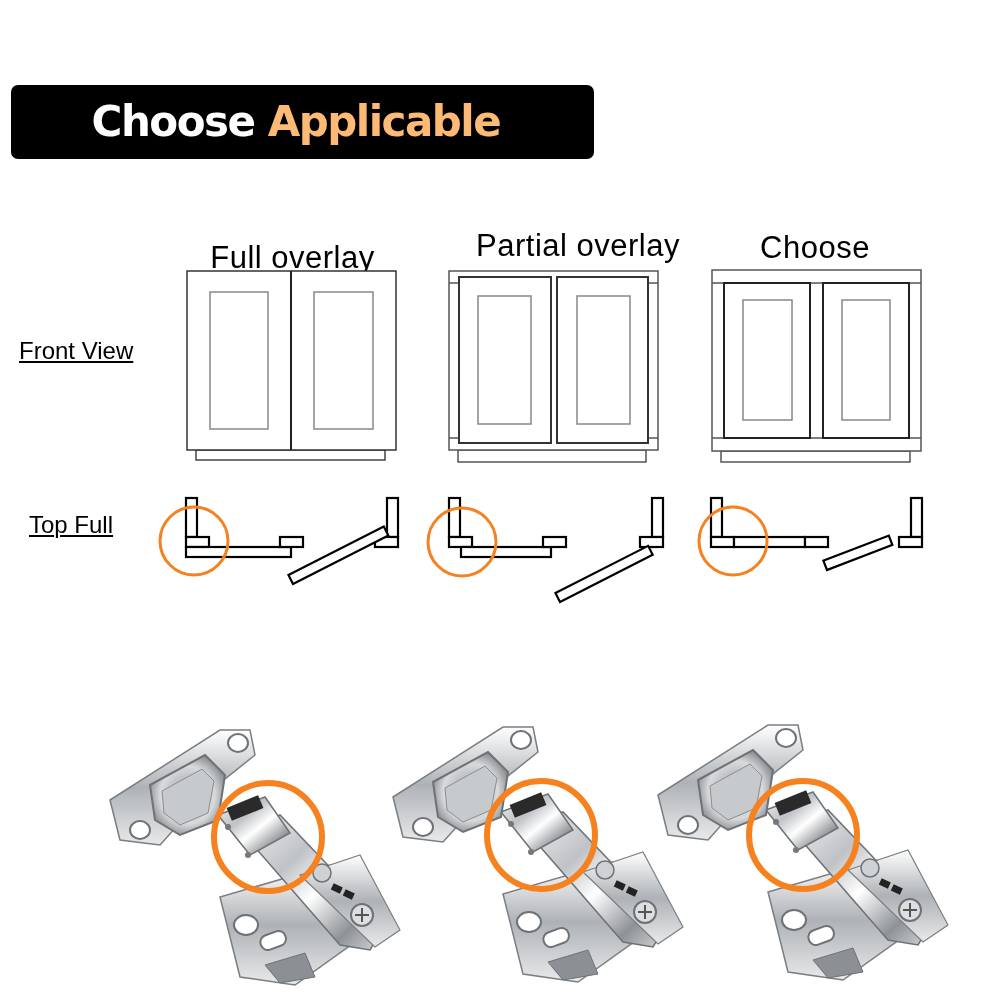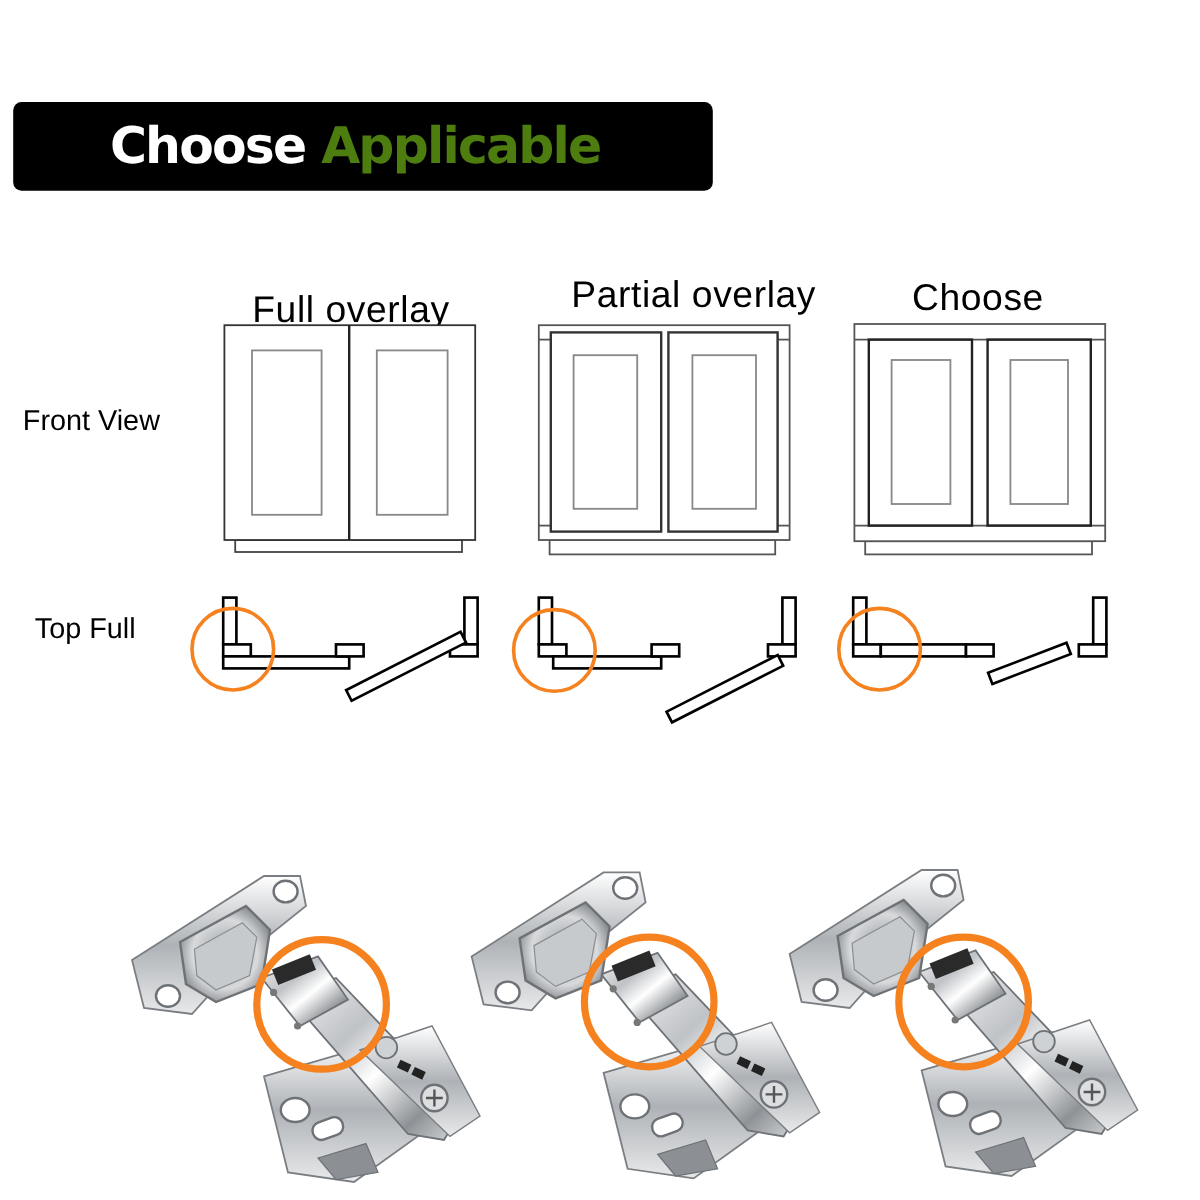--- a/index.html
+++ b/index.html
@@ -4,24 +4,24 @@
 <style>
   html, body { margin: 0; padding: 0; background: #ffffff; }
   body { width: 1000px; height: 1000px; position: relative; overflow: hidden;
          font-family: "Liberation Sans", "DejaVu Sans", sans-serif; }
   .banner { position: absolute; left: 11px; top: 85px; width: 583px; height: 74px;
             background: #000; border-radius: 7px; display: flex; align-items: center;
             justify-content: center; white-space: nowrap; }
   .banner span { font-family: "DejaVu Sans", sans-serif; font-weight: bold;
                  font-size: 42px; letter-spacing: -1.5px; line-height: 1; }
   .banner .w { color: #ffffff; }
-  .banner .o { color: #4d7c0f; }
+  .banner .o { color: #fdba74; }
   .col-title { position: absolute; font-size: 31px; color: #000; letter-spacing: 0.5px;
                text-align: center; white-space: nowrap; }
-  .row-label { position: absolute; font-size: 24px; color: #000; white-space: nowrap; }
+  .row-label { position: absolute; font-size: 24px; color: #000; white-space: nowrap; text-decoration: underline; }
   svg.layer { position: absolute; left: 0; top: 0; }
 </style>
 </head>
 <body>
 
 <div class="banner">
   <span class="w">Choose</span>
   <span class="w">&nbsp;</span>
   <span class="o">Applicable</span>
   <span class="w">&nbsp;</span>

